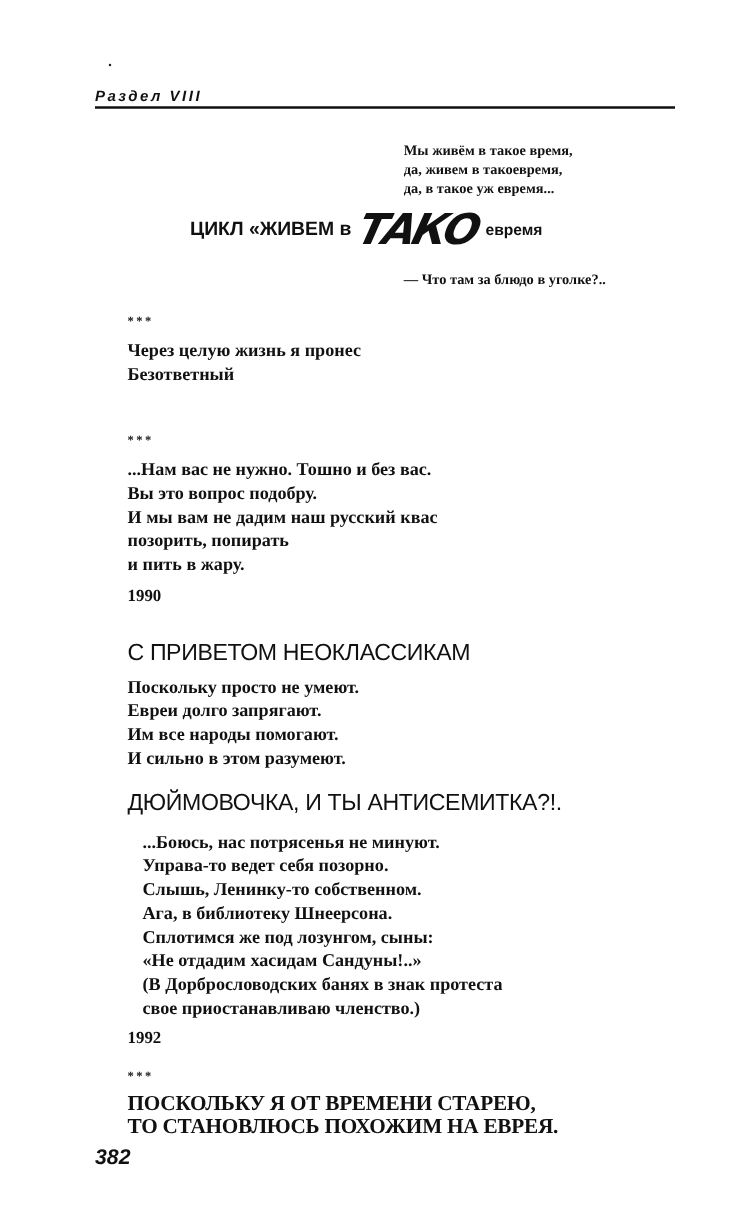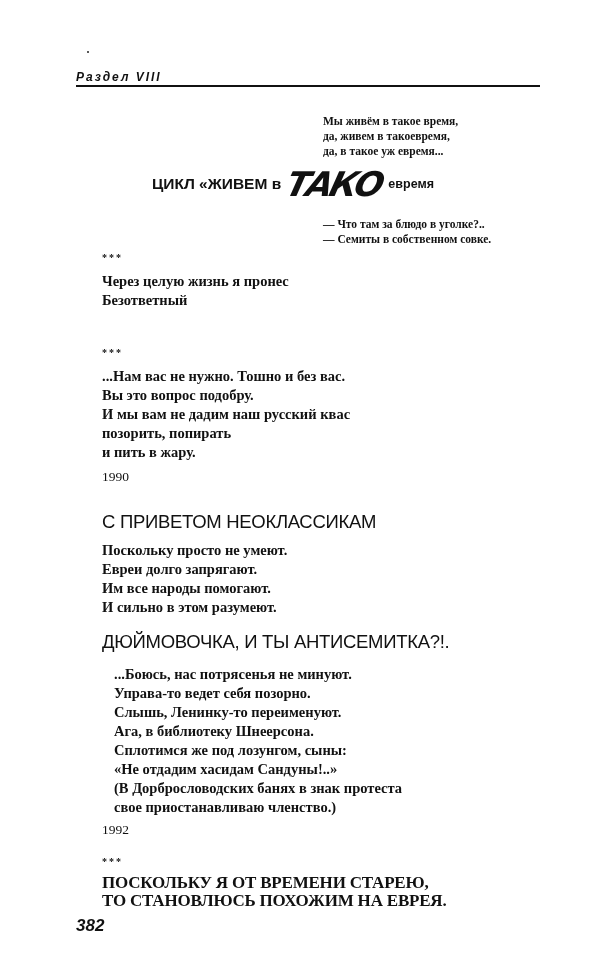--- a/index.html
+++ b/index.html
@@ -10,21 +10,21 @@
   .running-head { position:absolute; left:76px; top:70px; font-size:12px; font-weight:bold; font-style:italic; letter-spacing:2px; }
   .head-rule { position:absolute; left:76px; top:85px; width:464px; height:2px; background:#111; }
   .epigraph { position:absolute; left:323px; font-size:11.5px; font-weight:bold; line-height:15px; }
   .epi1 { top:114px; }
   .epi2 { top:217px; }
   .cycle-title { position:absolute; left:152px; top:170px; font-size:15.5px; font-weight:bold; white-space:nowrap; display:flex; align-items:center; }
   .cycle-title .small { font-size:12.5px; margin-left:4px; }
   .tako { font-family:"DejaVu Sans", sans-serif; font-style:italic; font-weight:bold; font-size:34px; letter-spacing:-3px; transform:skewX(-14deg); display:inline-block; margin:0 3px 0 6px; line-height:28px; }
   .stars { position:absolute; left:102px; font-size:10px; font-weight:bold; letter-spacing:2px; }
   .verse { position:absolute; left:102px; font-size:14.5px; font-weight:bold; line-height:19px; }
-  .year { position:absolute; left:102px; font-size:13.5px; font-weight:normal; }
+  .year { position:absolute; left:102px; font-size:13.5px; font-weight:bold; }
   .section-title { position:absolute; left:102px; font-size:18.5px; font-weight:normal; letter-spacing:-0.3px; white-space:nowrap; }
   .caps-verse { position:absolute; left:102px; font-size:17px; font-weight:bold; line-height:18px; letter-spacing:-0.2px; }
   .page-num { position:absolute; left:76px; top:916px; font-size:17px; font-weight:bold; font-style:italic; }
   .line { display:block; white-space:nowrap; }
 </style>
 </head>
 <body>
 
 <div class="dot-mark"></div>
 
@@ -38,21 +38,20 @@
 </div>
 
 <div class="cycle-title sans">
   <span>ЦИКЛ «ЖИВЕМ в</span>
   <span class="tako">ТАКО</span>
   <span class="small">евремя</span>
 </div>
 
 <div class="epigraph epi2 serif">
   <span class="line">— Что там за блюдо в уголке?..</span>
-  <span class="line">— Семиты в собственном совке.</span>
 </div>
 
 <div class="stars serif" style="top:252px;">***</div>
 <div class="verse serif" style="top:272px;">
   <span class="line">Через целую жизнь я пронес</span>
   <span class="line">Безответный</span>
 </div>
 
 <div class="stars serif" style="top:347px;">***</div>
 <div class="verse serif" style="top:367px;">
@@ -69,21 +68,21 @@
   <span class="line">Поскольку просто не умеют.</span>
   <span class="line">Евреи долго запрягают.</span>
   <span class="line">Им все народы помогают.</span>
   <span class="line">И сильно в этом разумеют.</span>
 </div>
 
 <div class="section-title sans" style="top:631px;">ДЮЙМОВОЧКА, И ТЫ АНТИСЕМИТКА?!.</div>
 <div class="verse serif" style="top:665px;margin-left:12px;">
   <span class="line">...Боюсь, нас потрясенья не минуют.</span>
   <span class="line">Управа-то ведет себя позорно.</span>
-  <span class="line">Слышь, Ленинку-то переименуют.</span>
+  <span class="line">Слышь, Ленинку-то собственном.</span>
   <span class="line">Ага, в библиотеку Шнеерсона.</span>
   <span class="line">Сплотимся же под лозунгом, сыны:</span>
   <span class="line">«Не отдадим хасидам Сандуны!..»</span>
   <span class="line">(В Дорбрословодских банях в знак протеста</span>
   <span class="line">свое приостанавливаю членство.)</span>
 </div>
 <div class="year serif" style="top:822px;">1992</div>
 
 <div class="stars serif" style="top:856px;">***</div>
 <div class="caps-verse serif" style="top:874px;">

